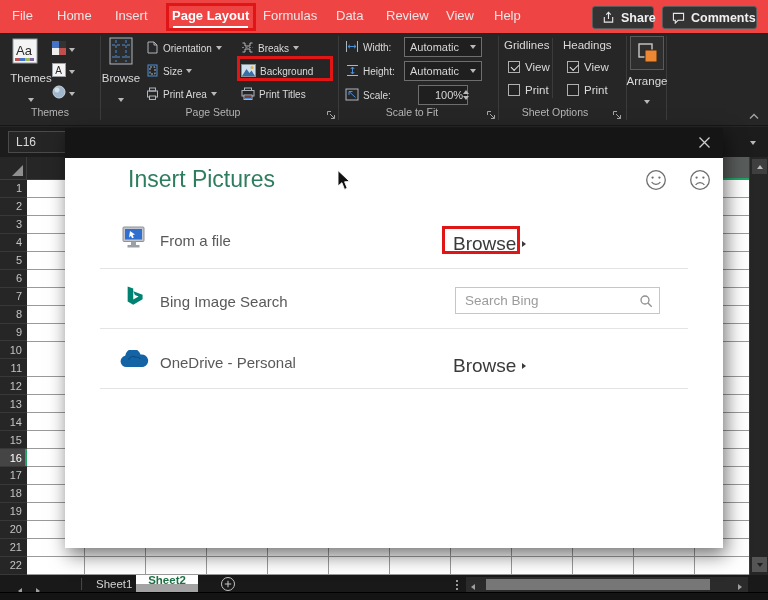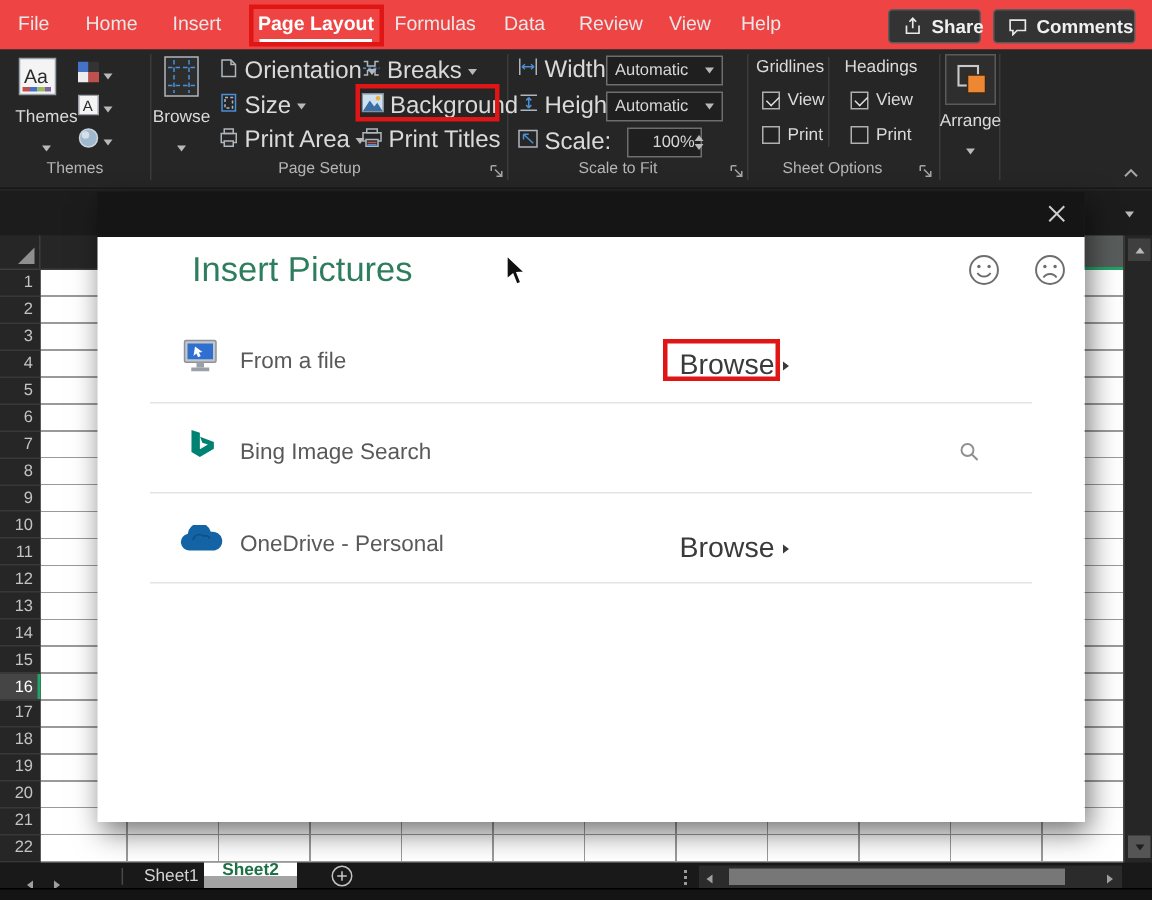--- a/index.html
+++ b/index.html
@@ -10,21 +10,21 @@
   .menubar{position:absolute;left:0;top:0;width:768px;height:33px;background:#ef4444;}
   .mtab{position:absolute;top:8px;font-size:13px;color:#e8e8e8;white-space:nowrap;cursor:default;}
   .mtab.active{font-weight:bold;color:#fff;}
   .mtab.active::after{content:"";position:absolute;left:1px;right:1px;bottom:-5px;height:2px;background:#fff;}
   .topbtn{position:absolute;top:6px;height:23px;background:#333333;border:1px solid #5a5a5a;border-radius:3px;display:flex;align-items:center;gap:6px;padding:0 9px;color:#f0f0f0;font-size:12.5px;font-weight:bold;}
   
   .ribbon{position:absolute;left:0;top:33px;width:768px;height:93px;background:#262626;border-bottom:1px solid #171717;}
   .vsep{position:absolute;top:3px;width:1px;height:84px;background:#3b3b3b;}
   .vsep2{position:absolute;top:5px;width:1px;height:60px;background:#3b3b3b;}
   .grplabel{position:absolute;top:73px;font-size:10.5px;color:#b5b5b5;text-align:center;}
-  .rrow{position:absolute;display:flex;align-items:center;gap:4px;height:18px;color:#dadada;font-size:16px;white-space:nowrap;}
+  .rrow{position:absolute;display:flex;align-items:center;gap:4px;height:18px;color:#dadada;font-size:10px;white-space:nowrap;}
   .bigbtn-label{position:absolute;font-size:11.5px;color:#dadada;text-align:center;}
   .tri-d{width:0;height:0;border-left:3px solid transparent;border-right:3px solid transparent;border-top:4px solid #b9b9b9;display:inline-block;}
   .tri-u{width:0;height:0;border-left:3px solid transparent;border-right:3px solid transparent;border-bottom:4px solid #b9b9b9;display:inline-block;}
   .tri-r{width:0;height:0;border-top:3px solid transparent;border-bottom:3px solid transparent;border-left:4px solid #9f9f9f;display:inline-block;}
   .tri-l{width:0;height:0;border-top:3px solid transparent;border-bottom:3px solid transparent;border-right:4px solid #9f9f9f;display:inline-block;}
   .dd{position:absolute;width:78px;height:20px;background:#1f1f1f;border:1px solid #6e6e6e;color:#d6d6d6;font-size:11px;display:flex;align-items:center;justify-content:space-between;padding:0 5px;}
   .spin{position:absolute;width:50px;height:20px;background:#1f1f1f;border:1px solid #6e6e6e;color:#d6d6d6;font-size:11px;display:flex;align-items:center;justify-content:space-between;padding:0 16px;}
   .spincol{display:flex;flex-direction:column;gap:2px;}
   .cb{width:12px;height:12px;border:1px solid #b0b0b0;background:#232323;position:relative;display:inline-block;flex:none;}
   .cb.checked::after{content:"";position:absolute;left:1.5px;top:2px;width:7px;height:3.5px;border-left:1.6px solid #e2e2e2;border-bottom:1.6px solid #e2e2e2;transform:rotate(-45deg);}
@@ -302,20 +302,21 @@
     <div class="grplabel" style="left:498px;width:114px">Sheet Options</div>
     <div class="abs" style="left:612px;top:73px"><svg width="10" height="10" viewBox="0 0 10 10">
           <path d="M1.5 1.5 H5 M1.5 1.5 V5 M4 4 L8.5 8.5 M8.5 5 V8.5 H5" stroke="#a5a5a5" fill="none"></path>
         </svg></div>
     <div class="abs" style="left:748px;top:74px"><svg width="12" height="9" viewBox="0 0 12 9">
           <path d="M2 6.5 L6 2.5 L10 6.5" stroke="#a5a5a5" fill="none" stroke-width="1.3"></path>
         </svg></div>
   </div>
 
   <div class="formula">
+    <div class="namebox">L16</div>
     <div class="abs" style="left:742px;top:5px;width:22px;height:22px;display:flex;align-items:center;justify-content:center">
         <span class="tri-d"></span>
       </div>
   </div>
 
   <div class="colheaders">
     <div class="selall">
         <div class="tri"></div>
       </div>
     <div class="colA">A</div>
@@ -418,20 +419,21 @@
         <span class="tri-r"></span>
       </div>
       <div class="dlg-div" style="top:110px"></div>
 
       <span class="abs" style="left:61px;top:128px;display:flex">
         <svg width="18" height="21" viewBox="0 0 15 18">
             <path d="M1.2 0.5 L6 2.2 V11.6 L10.6 8.9 L7.4 7.8 L6.1 4.4 L14 7.4 V11.3 L6 16 L1.2 13.2 Z" fill="#008272"></path>
           </svg>
       </span>
       <div class="dlg-label" style="left:95px;top:135px">Bing Image Search</div>
+      <input class="searchbox" type="text" placeholder="Search Bing" style="">
       <span class="abs" style="left:574px;top:136px;display:flex">
         <svg width="14" height="14" viewBox="0 0 14 14">
             <circle cx="6" cy="6" r="4" fill="none" stroke="#8f8f8f" stroke-width="1.3"></circle>
             <line x1="9" y1="9" x2="12.7" y2="12.7" stroke="#8f8f8f" stroke-width="1.3"></line>
           </svg>
       </span>
       <div class="dlg-div" style="top:170px"></div>
 
       <span class="abs" style="left:54px;top:192px;display:flex">
         <svg width="30" height="19" viewBox="0 0 28 17">

